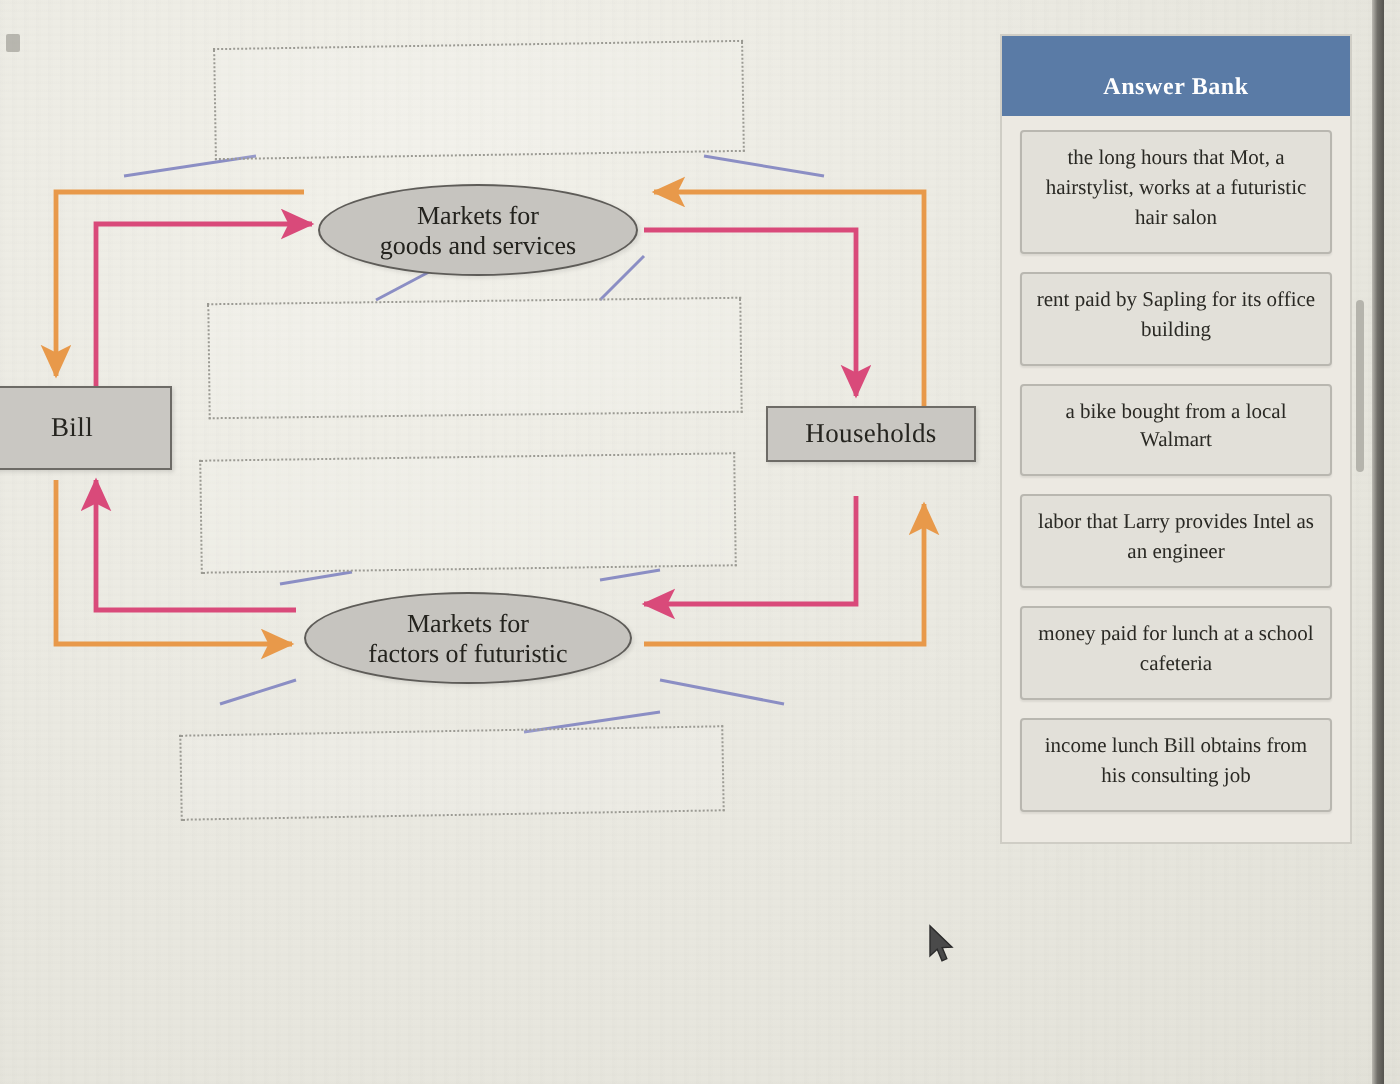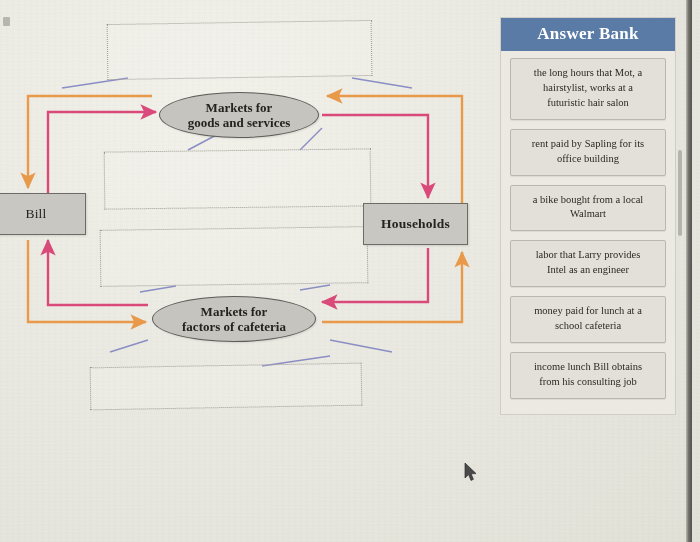--- a/index.html
+++ b/index.html
@@ -71,39 +71,38 @@
     letter-spacing: .2px;
     box-shadow: 1px 1px 2px rgba(0,0,0,.12);
   }
 
   #node-firms {
     left: -14px; top: 193px;
     width: 100px; height: 42px;
   }
 
   #node-households {
-    left: 363px; top: 203px;
-    width: 105px; height: 42px; font-weight: bold;
+    left: 383px; top: 203px;
+    width: 105px; height: 28px;
   }
 
   
   .node-ellipse {
     position: absolute;
     background: #c6c4bf;
     border: 1.5px solid #5e5c58;
     border-radius: 50%;
     display: flex;
     align-items: center;
     justify-content: center;
     text-align: center;
     font-size: 13px;
     line-height: 1.18;
     color: #24231e;
     box-shadow: 1px 1px 2px rgba(0,0,0,.10);
-    font-weight: bold;
   }
 
   #node-markets-goods {
     left: 159px; top: 92px;
     width: 160px; height: 46px;
   }
 
   #node-markets-factors {
     left: 152px; top: 296px;
     width: 164px; height: 46px;
@@ -128,36 +127,36 @@
     width: 176px;
     background: #ece9e2;
     border: 1px solid #cfcdc5;
     padding-bottom: 6px;
   }
 
   #answer-bank-header {
     background: #5a7ba6;
     color: #ffffff;
     text-align: center;
-    font-size: 17px;
+    font-size: 12px;
     font-weight: bold;
-    padding: 6px 0 7px;
+    padding: 18px 0 7px;
     letter-spacing: .3px;
   }
 
   #answer-bank-list {
     padding: 7px 9px 0;
   }
 
   .answer-item {
     background: #e2e0d9;
     border: 1px solid #b9b7b0;
     border-radius: 2px;
     margin-bottom: 9px;
-    padding: 7px 18px 8px;
+    padding: 7px 7px 8px;
     text-align: center;
     font-size: 10.5px;
     line-height: 1.42;
     color: #2a2924;
     box-shadow: 0 1px 1px rgba(0,0,0,.07);
     cursor: grab;
   }
 
   
   #page-edge {
@@ -252,21 +251,21 @@
     <div class="node-ellipse" id="node-markets-goods">
       <span>
         <span>Markets for</span><br>
         <span>goods and services</span>
       </span>
     </div>
 
     <div class="node-ellipse" id="node-markets-factors">
       <span>
         <span>Markets for</span><br>
-        <span>factors of cafeteria</span>
+        <span>factors of futuristic</span>
       </span>
     </div>
 
   </div>
 
   <div id="answer-bank">
     <div id="answer-bank-header">Answer Bank</div>
     <div id="answer-bank-list">
       <div class="answer-item">the long hours that Mot, a hairstylist, works at a futuristic hair salon</div>
       <div class="answer-item">rent paid by Sapling for its office building</div>

